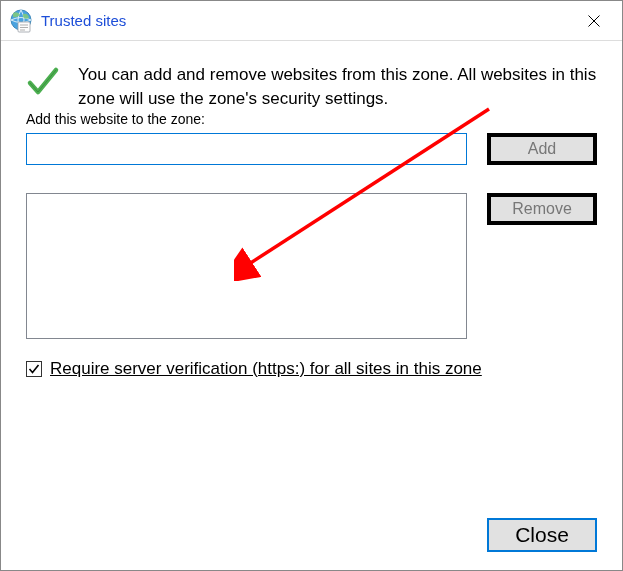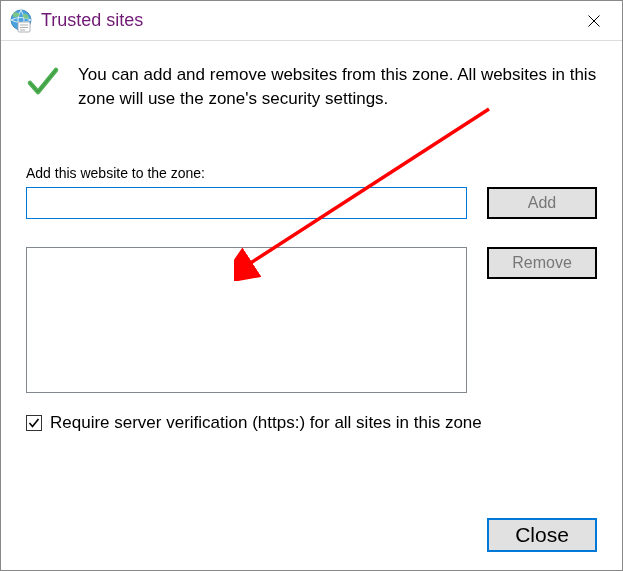--- a/index.html
+++ b/index.html
@@ -32,43 +32,42 @@
       border-bottom: 1px solid #ddd;
     }
     .titlebar-icon {
       width: 24px;
       height: 24px;
       margin-right: 8px;
       flex-shrink: 0;
     }
     .titlebar-title {
       flex: 1;
-      font-size: 18px;
-      color: #701a75;
+      font-size: 15px;
+      color: #1d4ed8;
     }
     .close-btn {
       width: 48px;
       height: 38px;
       display: flex;
       align-items: center;
       justify-content: center;
       cursor: pointer;
     }
     .content {
       flex: 1;
       padding: 22px 25px 18px 25px;
       position: relative;
       display: flex;
       flex-direction: column;
     }
     .info-row {
       display: flex;
       align-items: flex-start;
       gap: 18px;
-      margin-bottom: 54px;
     }
     .check-icon {
       width: 34px;
       height: 34px;
       flex-shrink: 0;
       margin-top: 2px;
     }
     .info-text {
       font-size: 17px;
       line-height: 1.4;
@@ -89,21 +88,21 @@
       height: 32px;
       border: 1px solid #0078d7;
       padding: 0 6px;
       font-size: 15px;
       outline: none;
     }
     .side-btn {
       width: 110px;
       height: 32px;
       background: #e1e1e1;
-      border: 2px solid #000000;
+      border: 4px solid #000000;
       color: #777;
       font-size: 16px;
       font-family: inherit;
       cursor: default;
       text-align: center;
     }
     .gap1 {
       height: 28px;
     }
     .listbox {
@@ -112,20 +111,21 @@
       border: 1px solid #828790;
       background: #fff;
     }
     .gap2 {
       height: 20px;
     }
     .checkbox-row {
       display: flex;
       align-items: center;
       gap: 8px;
+      text-decoration: underline;
     }
     .cb {
       width: 16px;
       height: 16px;
       border: 1px solid #333;
       display: inline-flex;
       align-items: center;
       justify-content: center;
       font-size: 13px;
       line-height: 1;

